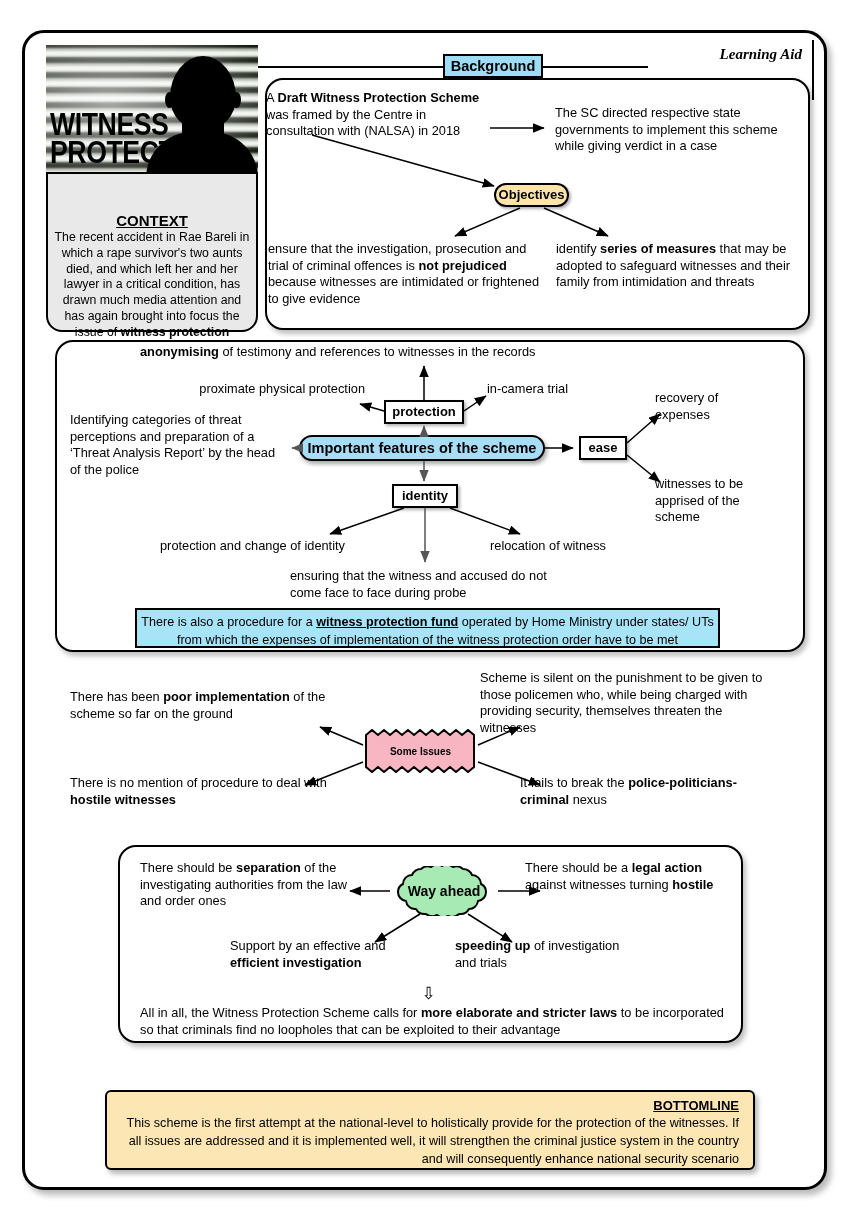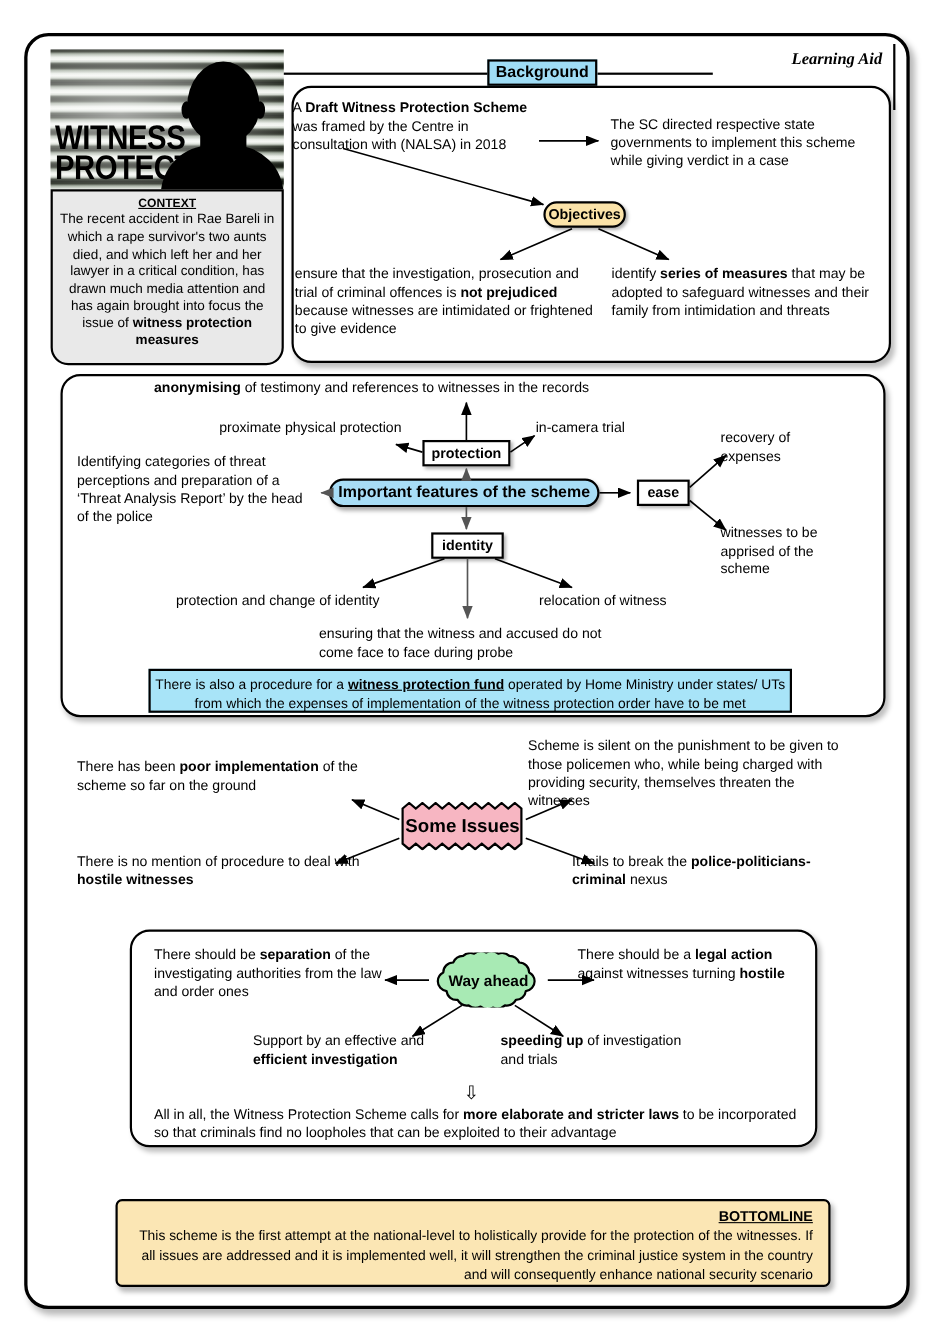--- a/index.html
+++ b/index.html
@@ -55,21 +55,21 @@
     transform:scaleX(.86);transform-origin:left bottom;
   }
   #wp-title .l1{display:block;font-size:31px;}
   #wp-title .l2{display:block;font-size:31px;}
   #context-box{
     position:absolute;left:46px;top:172px;width:212px;height:160px;
     background:#e9e9e9;border:2.5px solid #000;border-radius:0 0 16px 16px;
     box-sizing:border-box;padding:4px 6px 2px 6px;text-align:center;
     font-size:12.3px;line-height:1.28;
   }
-  #context-box .ctx-head{font-weight:bold;text-decoration:underline;font-size:11px;display:block;margin-bottom:0px;}
+  #context-box .ctx-head{font-weight:bold;text-decoration:underline;font-size:15px;display:block;margin-bottom:0px;margin-top:33px;}
   #bg-line-left{position:absolute;left:258px;top:66px;width:186px;height:0;border-top:2.5px solid #000;}
   #bg-line-right{position:absolute;left:543px;top:66px;width:105px;height:0;border-top:2.5px solid #000;}
   #background-label{
     position:absolute;left:443px;top:54px;width:100px;height:24px;
     background:#9fdcf5;border:2px solid #000;box-sizing:border-box;
     font-weight:bold;font-size:14.5px;line-height:21px;text-align:center;color:#000;
   }
   #logo{
     position:absolute;left:648px;top:44px;width:162px;height:52px;
   }
@@ -127,21 +127,21 @@
     font-size:12.6px;line-height:1.45;text-align:center;padding-top:3px;
   }
   #fund-box u{font-weight:bold;}
 
   
   #issues-shape{
     position:absolute;left:363px;top:729px;width:115px;height:44px;
   }
   #issues-shape .lbl{
     position:absolute;inset:0;display:flex;align-items:center;justify-content:center;
-    font-weight:bold;font-size:17px;color:#000;
+    font-weight:bold;font-size:10px;color:#000;
   }
 
   
   #panel-way{left:118px;top:845px;width:625px;height:198px;}
   #cloud-way{position:absolute;left:390px;top:866px;width:108px;height:50px;}
   #cloud-way .lbl{
     position:absolute;inset:0;display:flex;align-items:center;justify-content:center;
     font-weight:bold;font-size:14px;color:#000;
   }
   #downarrow{

